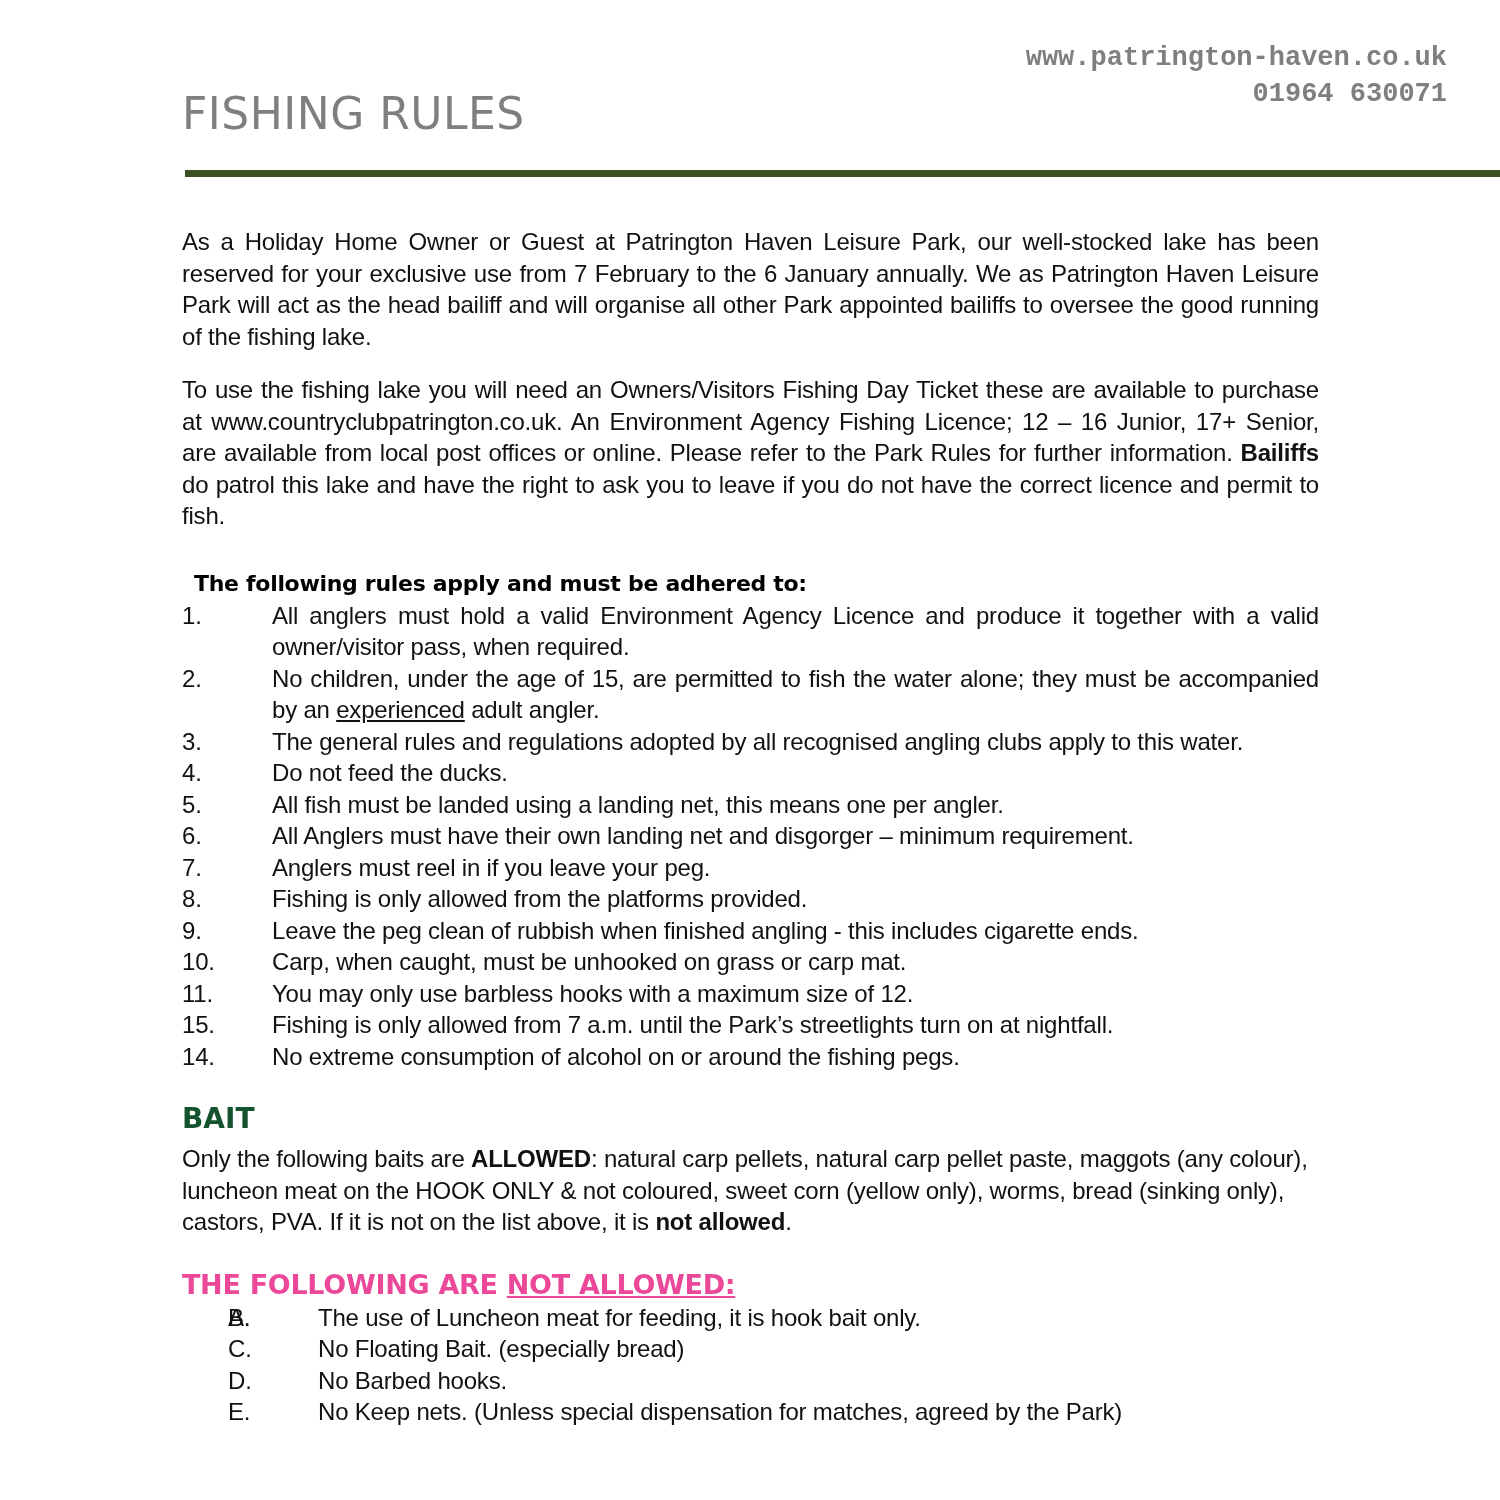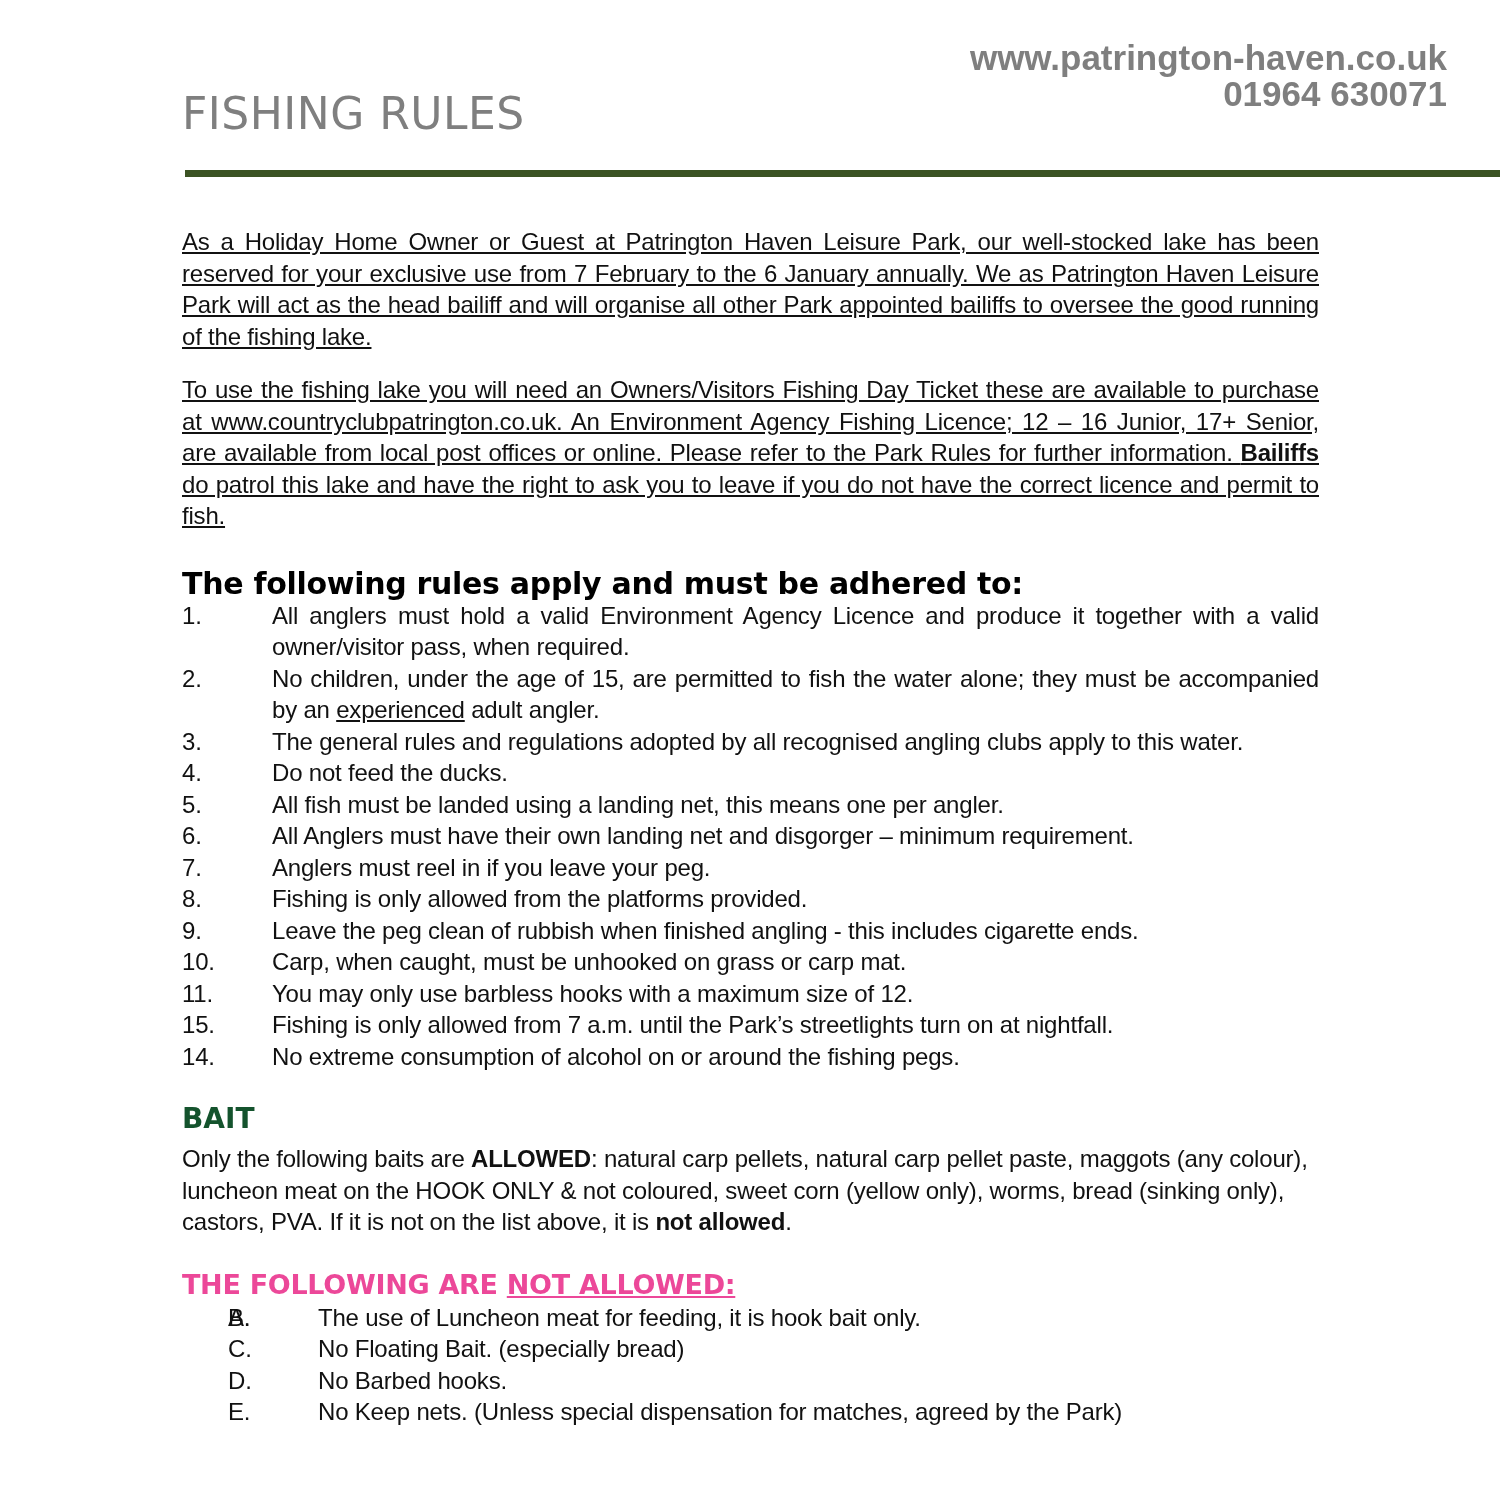--- a/index.html
+++ b/index.html
@@ -1,26 +1,26 @@
 <!DOCTYPE html>
 <html><head>
 <meta charset="utf-8">
 <style>
   html, body { margin: 0; padding: 0; background: #ffffff; }
   body { width: 1500px; height: 1500px; overflow: hidden; position: relative; font-family: "Liberation Sans", sans-serif; color: #111; }
   .page-title { position: absolute; left: 182px; top: 88px; font-family: "DejaVu Sans", sans-serif; font-weight: normal; font-size: 44px; color: #7f7f7f; letter-spacing: 0.5px; margin: 0; }
-  .contact { position: absolute; right: 53px; top: 40px; text-align: right; font-family: Liberation Sans, sans-serif; font-weight: bold; color: #7f7f7f; font-size: 35px; line-height: 36px; }
+  .contact { position: absolute; right: 53px; top: 40px; text-align: right; font-family: Liberation Mono, monospace; font-weight: bold; color: #7f7f7f; font-size: 27px; line-height: 36px; }
   .contact div { white-space: nowrap; }
   .rule-line { position: absolute; left: 185px; top: 170px; width: 1315px; height: 7px; background: #3b5323; }
   .content { position: absolute; left: 182px; top: 226px; width: 1137px; }
-  p.body { margin: 0; font-size: 24px; line-height: 31.5px; text-align: justify; font-family: "Liberation Sans Narrow", "Liberation Sans", sans-serif; letter-spacing: -0.2px; text-decoration: underline; }
+  p.body { margin: 0; font-size: 24px; line-height: 31.5px; text-align: justify; font-family: "Liberation Sans Narrow", "Liberation Sans", sans-serif; letter-spacing: -0.2px; }
   p.body + p.body { margin-top: 22px; }
   .bold { font-weight: bold; }
   .u { text-decoration: underline; }
-  h2.rules-heading { margin: 36px 0 0 0; font-family: "DejaVu Sans", sans-serif; font-weight: bold; font-size: 30px; line-height: 32px; color: #000; letter-spacing: -0.3px; }
+  h2.rules-heading { margin: 36px 0 0 12px; font-family: "DejaVu Sans", sans-serif; font-weight: bold; font-size: 22px; line-height: 32px; color: #000; letter-spacing: -0.3px; }
   ol.rules, ol.notallowed { list-style: none; margin: 0; padding: 0; }
   ol.rules li { position: relative; padding-left: 90px; font-size: 24px; line-height: 31.5px; text-align: justify; letter-spacing: -0.2px; }
   ol.rules li .num { position: absolute; left: 0; top: 0; }
   h2.bait-heading { margin: 30px 0 7px 0; font-family: "DejaVu Sans", sans-serif; font-weight: bold; font-size: 28px; line-height: 34px; color: #14532d; }
   p.bait { margin: 0; font-size: 24px; line-height: 31.5px; letter-spacing: -0.2px; }
   h2.na-heading { margin: 30px 0 0 0; font-family: "DejaVu Sans", sans-serif; font-weight: bold; font-size: 27px; line-height: 34px; color: #ec4899; letter-spacing: -0.3px; }
   ol.notallowed li { position: relative; padding-left: 136px; font-size: 24px; line-height: 31.5px; letter-spacing: -0.2px; }
   ol.notallowed li .num { position: absolute; left: 46px; top: 0; }
 </style>
 </head>

